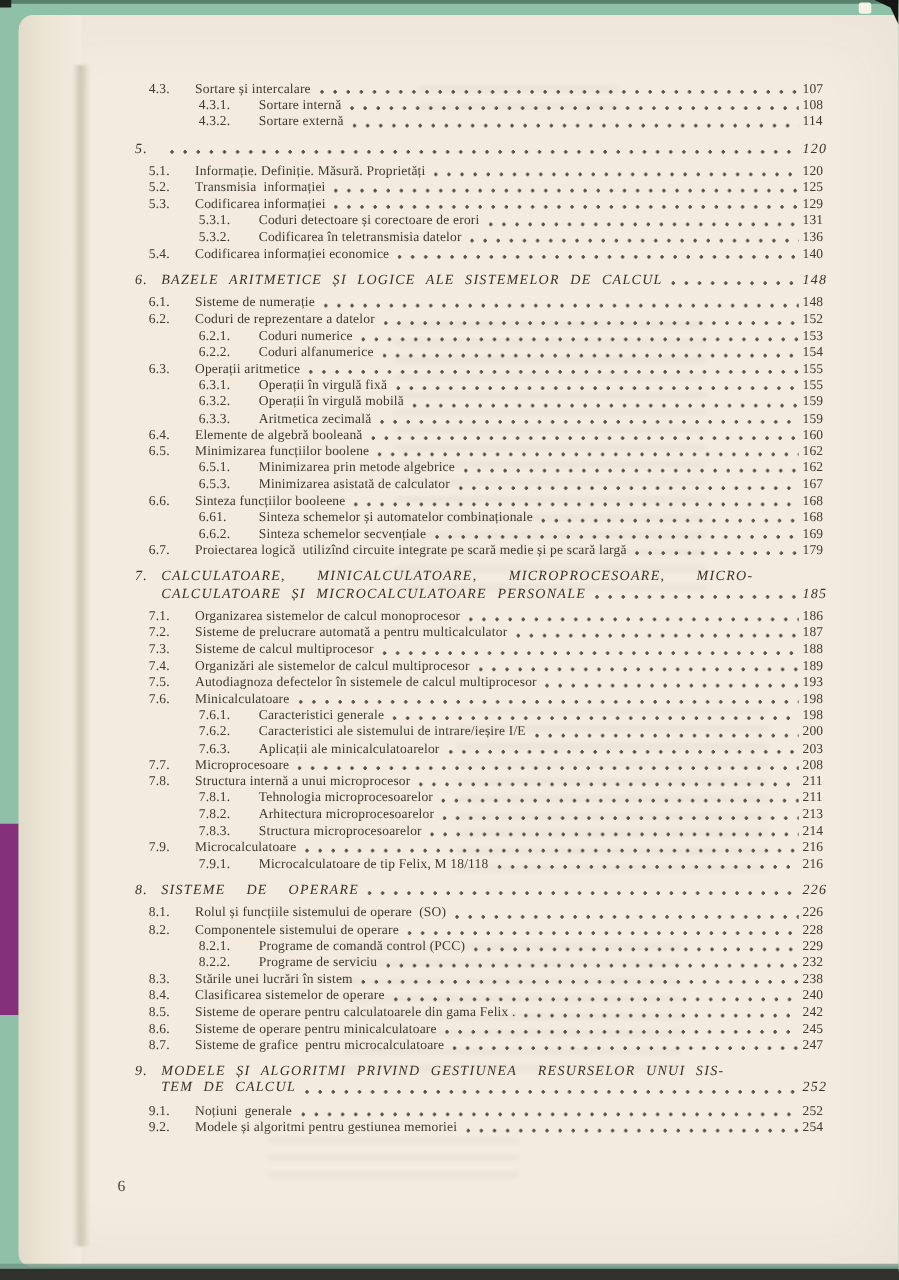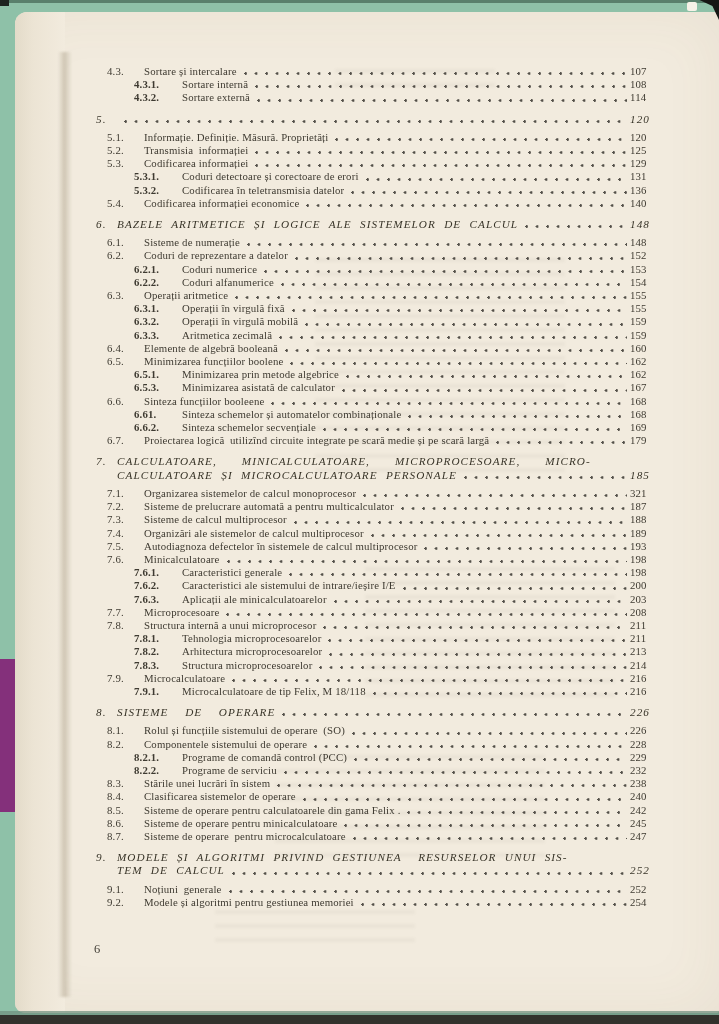--- a/index.html
+++ b/index.html
@@ -43,35 +43,35 @@
   .ghost{position:absolute;opacity:.055;filter:blur(1.6px);
     background:repeating-linear-gradient(0deg,#6b6252 0 4px,rgba(0,0,0,0) 4px 14px);}
   .ghost.g1{left:320px;top:55px;width:160px;height:20px;}
   .ghost.g2{left:300px;top:245px;width:250px;height:215px;}
   .ghost.g3{left:350px;top:555px;width:250px;height:130px;}
   .ghost.g4{left:260px;top:735px;width:270px;height:110px;}
   .ghost.g5{left:200px;top:890px;width:200px;height:40px;}
 
   
   .toc{
-    position:absolute;left:96px;top:65px;width:566px;
+    position:absolute;left:108px;top:65px;width:566px;
     color:#3e3a31;font-size:10.8px;line-height:13.2px;
     letter-spacing:.15px;
   }
   .row{display:flex;align-items:flex-end;}
   .row .num{flex:none;white-space:pre;}
   .row .title{flex:0 1 auto;white-space:pre-wrap;}
   .row .leader{
     flex:1 1 10px;height:3px;margin:0 3px 3px 7px;
     background-image:radial-gradient(circle at 1.6px 1.5px,#55514a 1.15px,rgba(85,81,74,0) 1.5px);
     background-size:10.5px 3px;background-repeat:repeat-x;background-position:0 0;
   }
   .row .pageno{flex:none;width:32px;text-align:left;white-space:nowrap;}
   .section .num{width:37px;margin-left:11px;}
-  .subsection .num{width:48px;margin-left:38px;font-weight:bold;}
+  .subsection .num{width:48px;margin-left:51px;}
   .chapter{
     font-style:italic;font-size:11.2px;color:#383428;
     letter-spacing:1.05px;word-spacing:4.5px;
   }
   .chapter .num{width:21px;}
   .chapter.cont .num{width:21px;}
   .chapter.first{margin-top:8px;}
   .chapter.last{margin-bottom:5px;}
   
   .folio{
@@ -265,21 +265,21 @@
     <div class="row chapter last">
     <span class="num"></span>
     <span class="title">CALCULATOARE ȘI MICROCALCULATOARE PERSONALE</span>
     <span class="leader"></span>
     <span class="pageno">185</span>
   </div>
     <div class="row section first last">
     <span class="num">7.1.</span>
     <span class="title">Organizarea sistemelor de calcul monoprocesor</span>
     <span class="leader"></span>
-    <span class="pageno">321</span>
+    <span class="pageno">186</span>
   </div>
     <div class="row section first last">
     <span class="num">7.2.</span>
     <span class="title">Sisteme de prelucrare automată a pentru multicalculator</span>
     <span class="leader"></span>
     <span class="pageno">187</span>
   </div>
     <div class="row section first last">
     <span class="num">7.3.</span>
     <span class="title">Sisteme de calcul multiprocesor</span>
@@ -413,21 +413,21 @@
     <span class="pageno">242</span>
   </div>
     <div class="row section first last">
     <span class="num">8.6.</span>
     <span class="title">Sisteme de operare pentru minicalculatoare</span>
     <span class="leader"></span>
     <span class="pageno">245</span>
   </div>
     <div class="row section first last">
     <span class="num">8.7.</span>
-    <span class="title">Sisteme de operare  pentru microcalculatoare</span>
+    <span class="title">Sisteme de grafice  pentru microcalculatoare</span>
     <span class="leader"></span>
     <span class="pageno">247</span>
   </div>
     <div class="row chapter first cont">
     <span class="num">9.</span>
     <span class="title">MODELE ȘI ALGORITMI PRIVIND GESTIUNEA  RESURSELOR UNUI SIS-</span>
 
   </div>
     <div class="row chapter last">
     <span class="num"></span>

